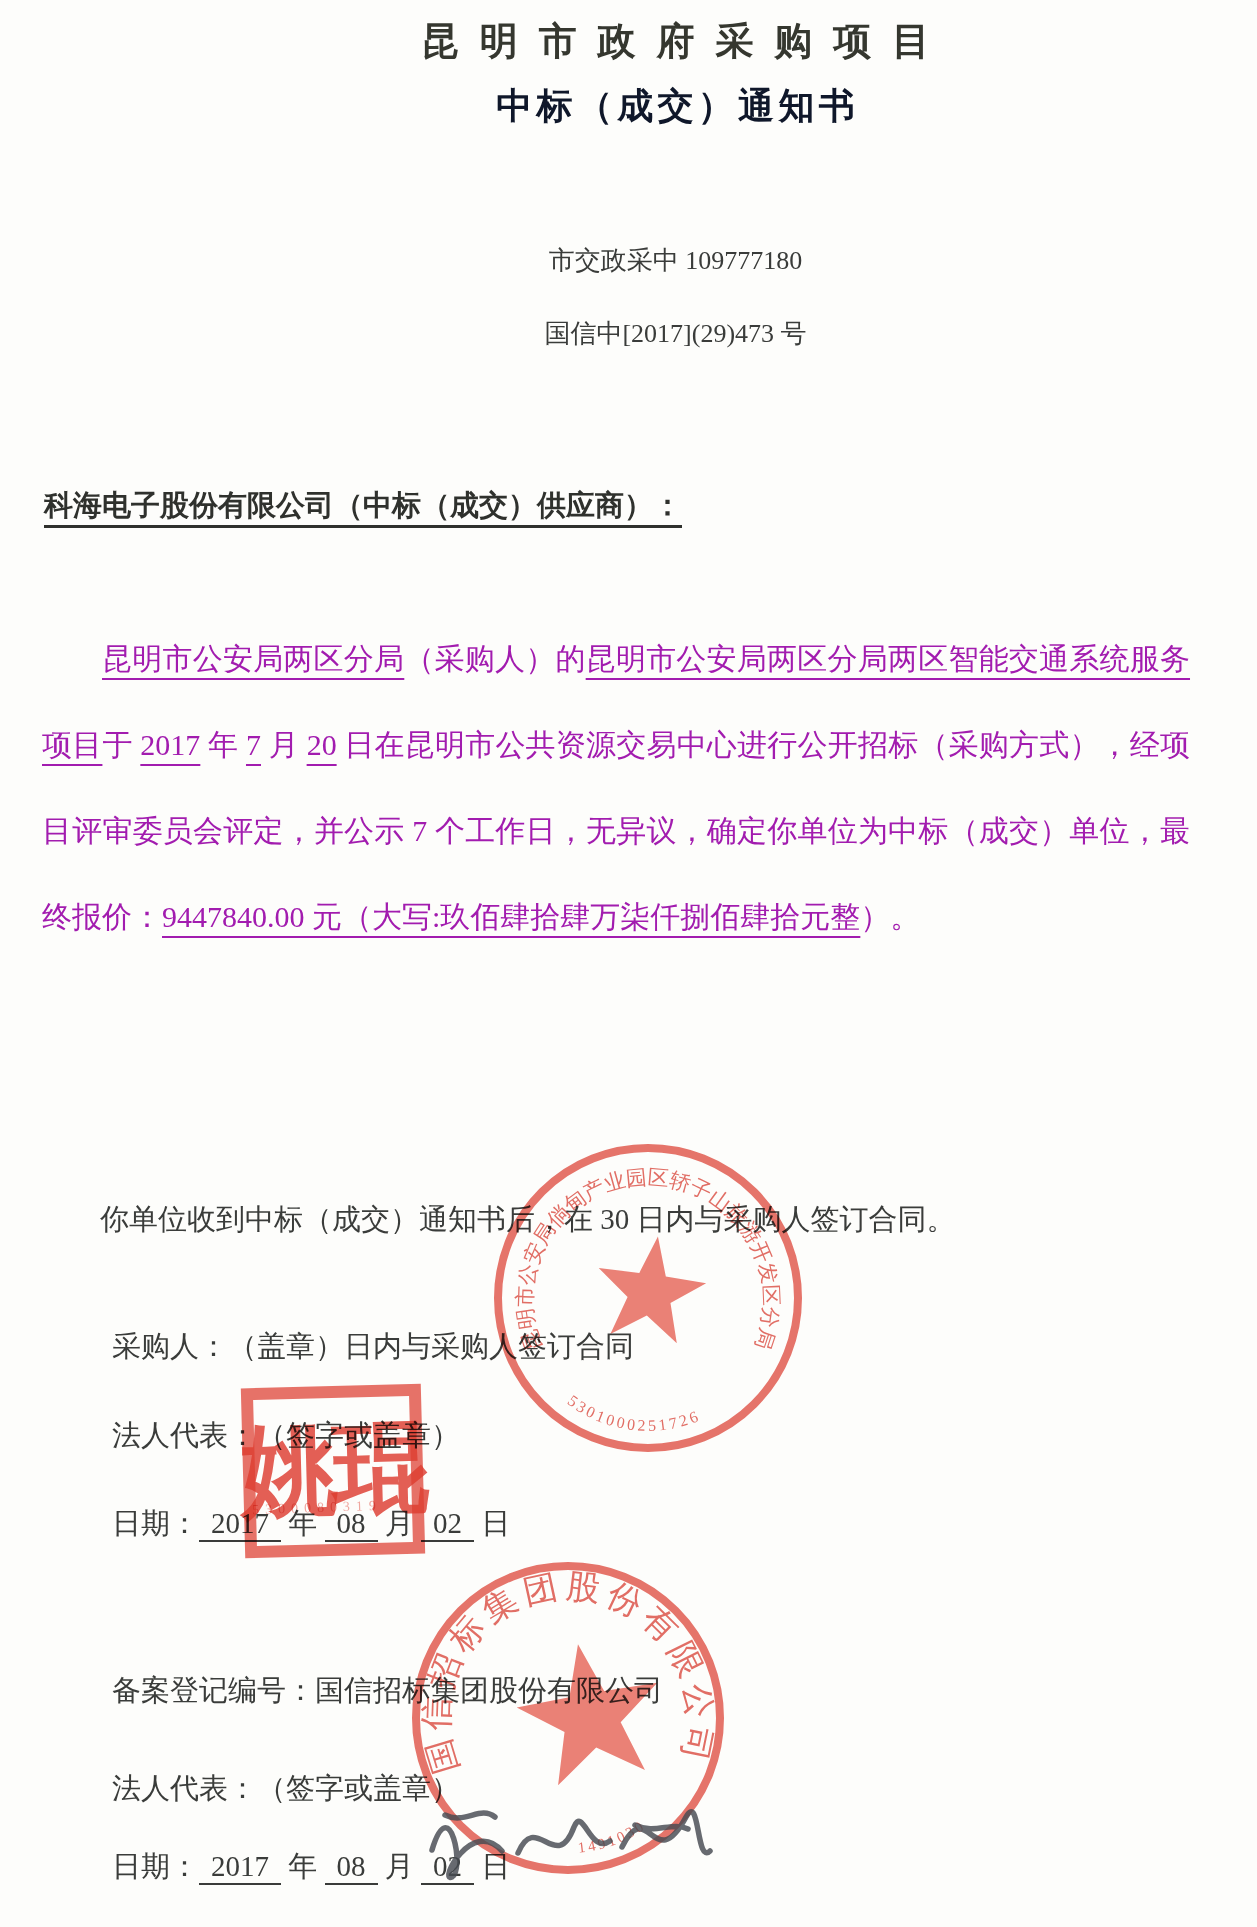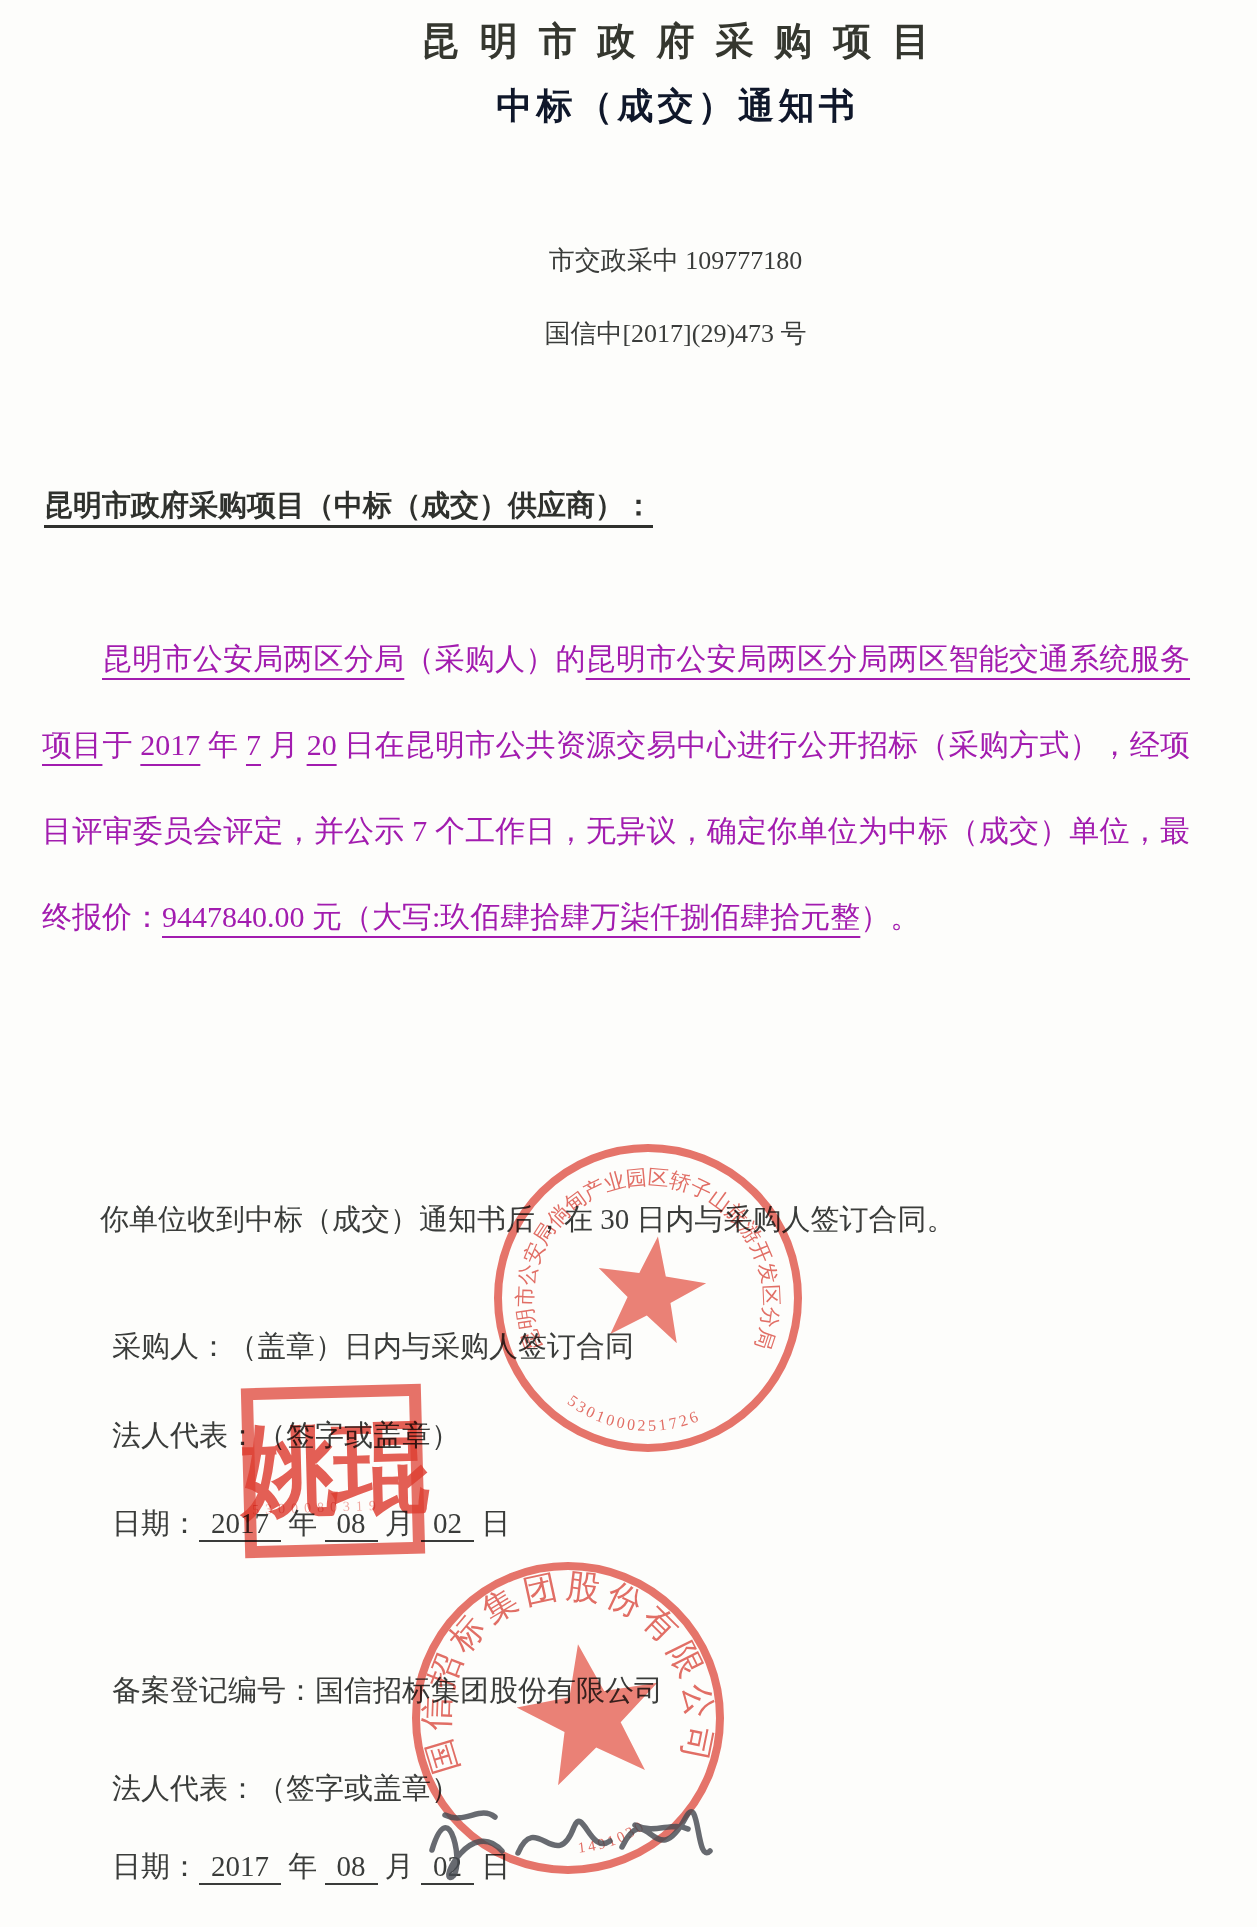--- a/index.html
+++ b/index.html
@@ -29,21 +29,21 @@
 </head>
 <body>
 
 <div class="page">
 
   <div class="abs center page-title">昆明市政府采购项目</div>
   <div class="abs center doc-subtitle">中标（成交）通知书</div>
   <div class="abs center doc-num1">市交政采中 109777180</div>
   <div class="abs center doc-num2">国信中[2017](29)473 号</div>
 
-  <div class="abs supplier">昆明市政府采购项目（中标（成交）供应商）：</div>
+  <div class="abs supplier">科海电子股份有限公司（中标（成交）供应商）：</div>
 
   <div class="abs para"><span class="u">昆明市公安局两区分局</span><span class="">（采购人）的</span><span class="u">昆明市公安局两区分局两区智能交通系统服务项目</span><span class="">于 </span><span class="u">2017</span><span class=""> 年 </span><span class="u">7</span><span class=""> 月 </span><span class="u">20</span><span class=""> 日在昆明市公共资源交易中心进行公开招标（采购方式），经项目评审委员会评定，并公示 7 个工作日，无异议，确定你单位为中标（成交）单位，最终报价：</span><span class="u">9447840.00 元（大写:玖佰肆拾肆万柒仟捌佰肆拾元整</span><span class="">）。</span></div>
 
   <div class="abs notice">你单位收到中标（成交）通知书后，在 30 日内与采购人签订合同。</div>
 
   <div class="abs sigline y1">采购人：（盖章）日内与采购人签订合同</div>
   <div class="abs sigline y2">法人代表：（签字或盖章）</div>
   <div class="abs sigline y3"><span class="">日期：</span><span class="du">2017</span><span class=""> 年 </span><span class="du">08</span><span class=""> 月 </span><span class="du">02</span><span class=""> 日</span></div>
 
   <div class="abs sigline y4">备案登记编号：国信招标集团股份有限公司</div>

